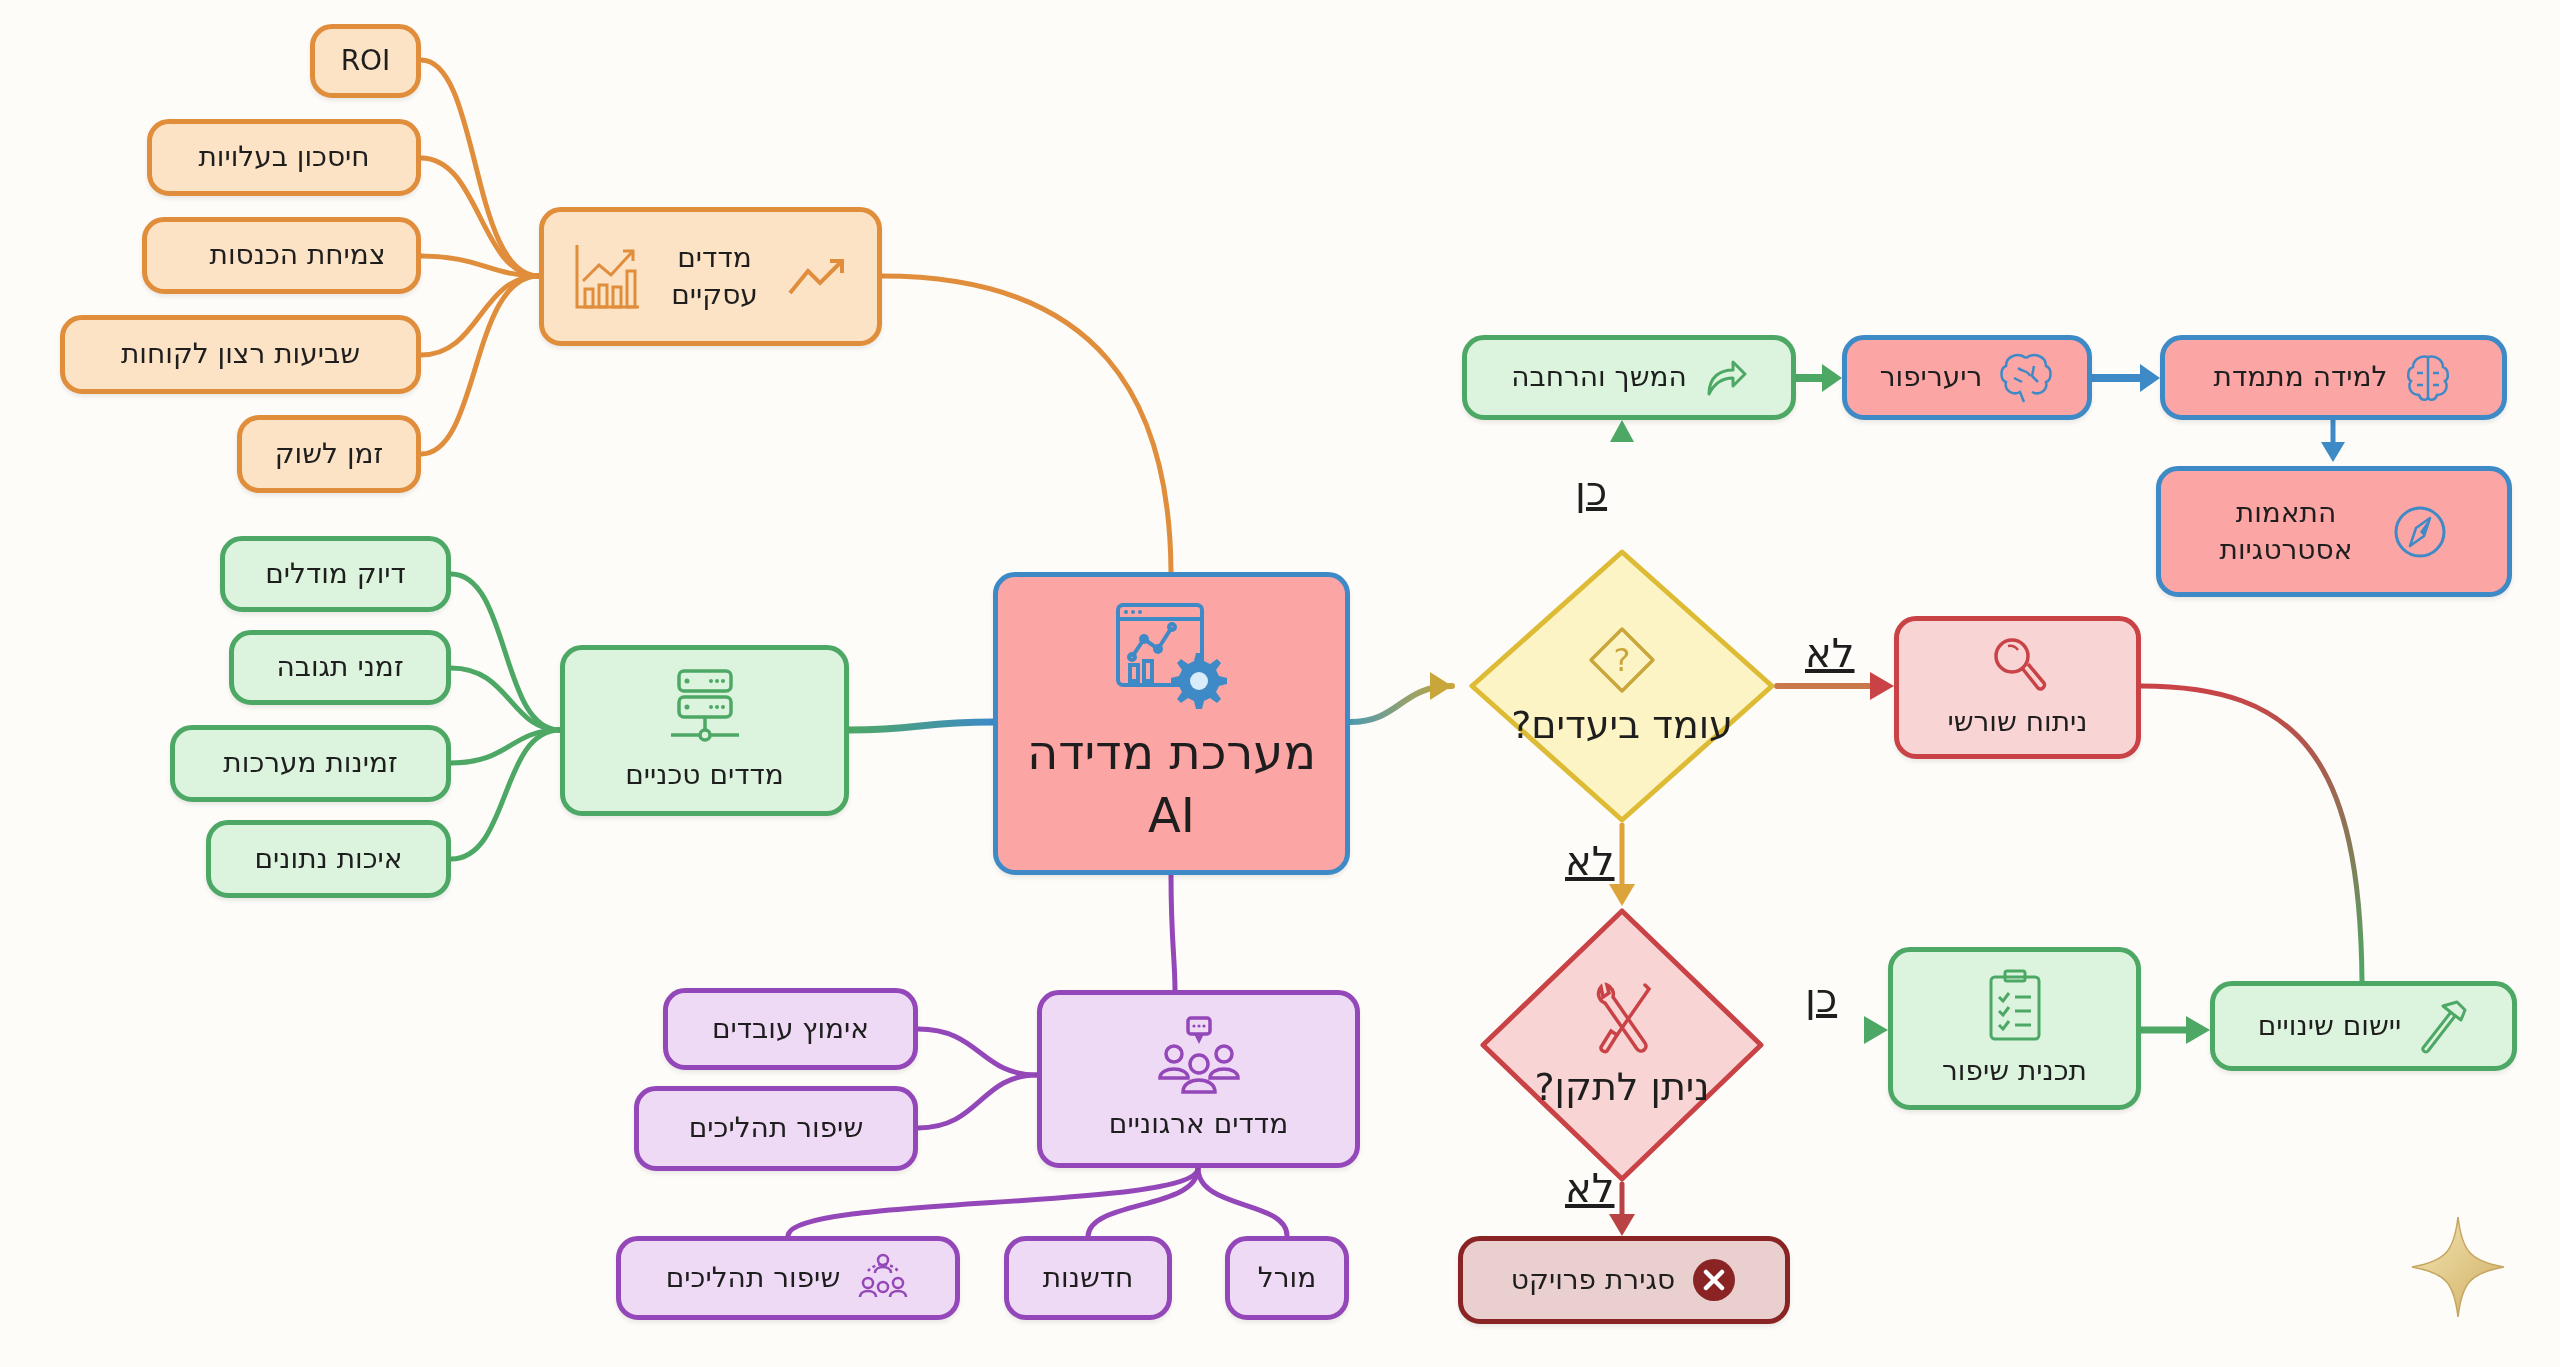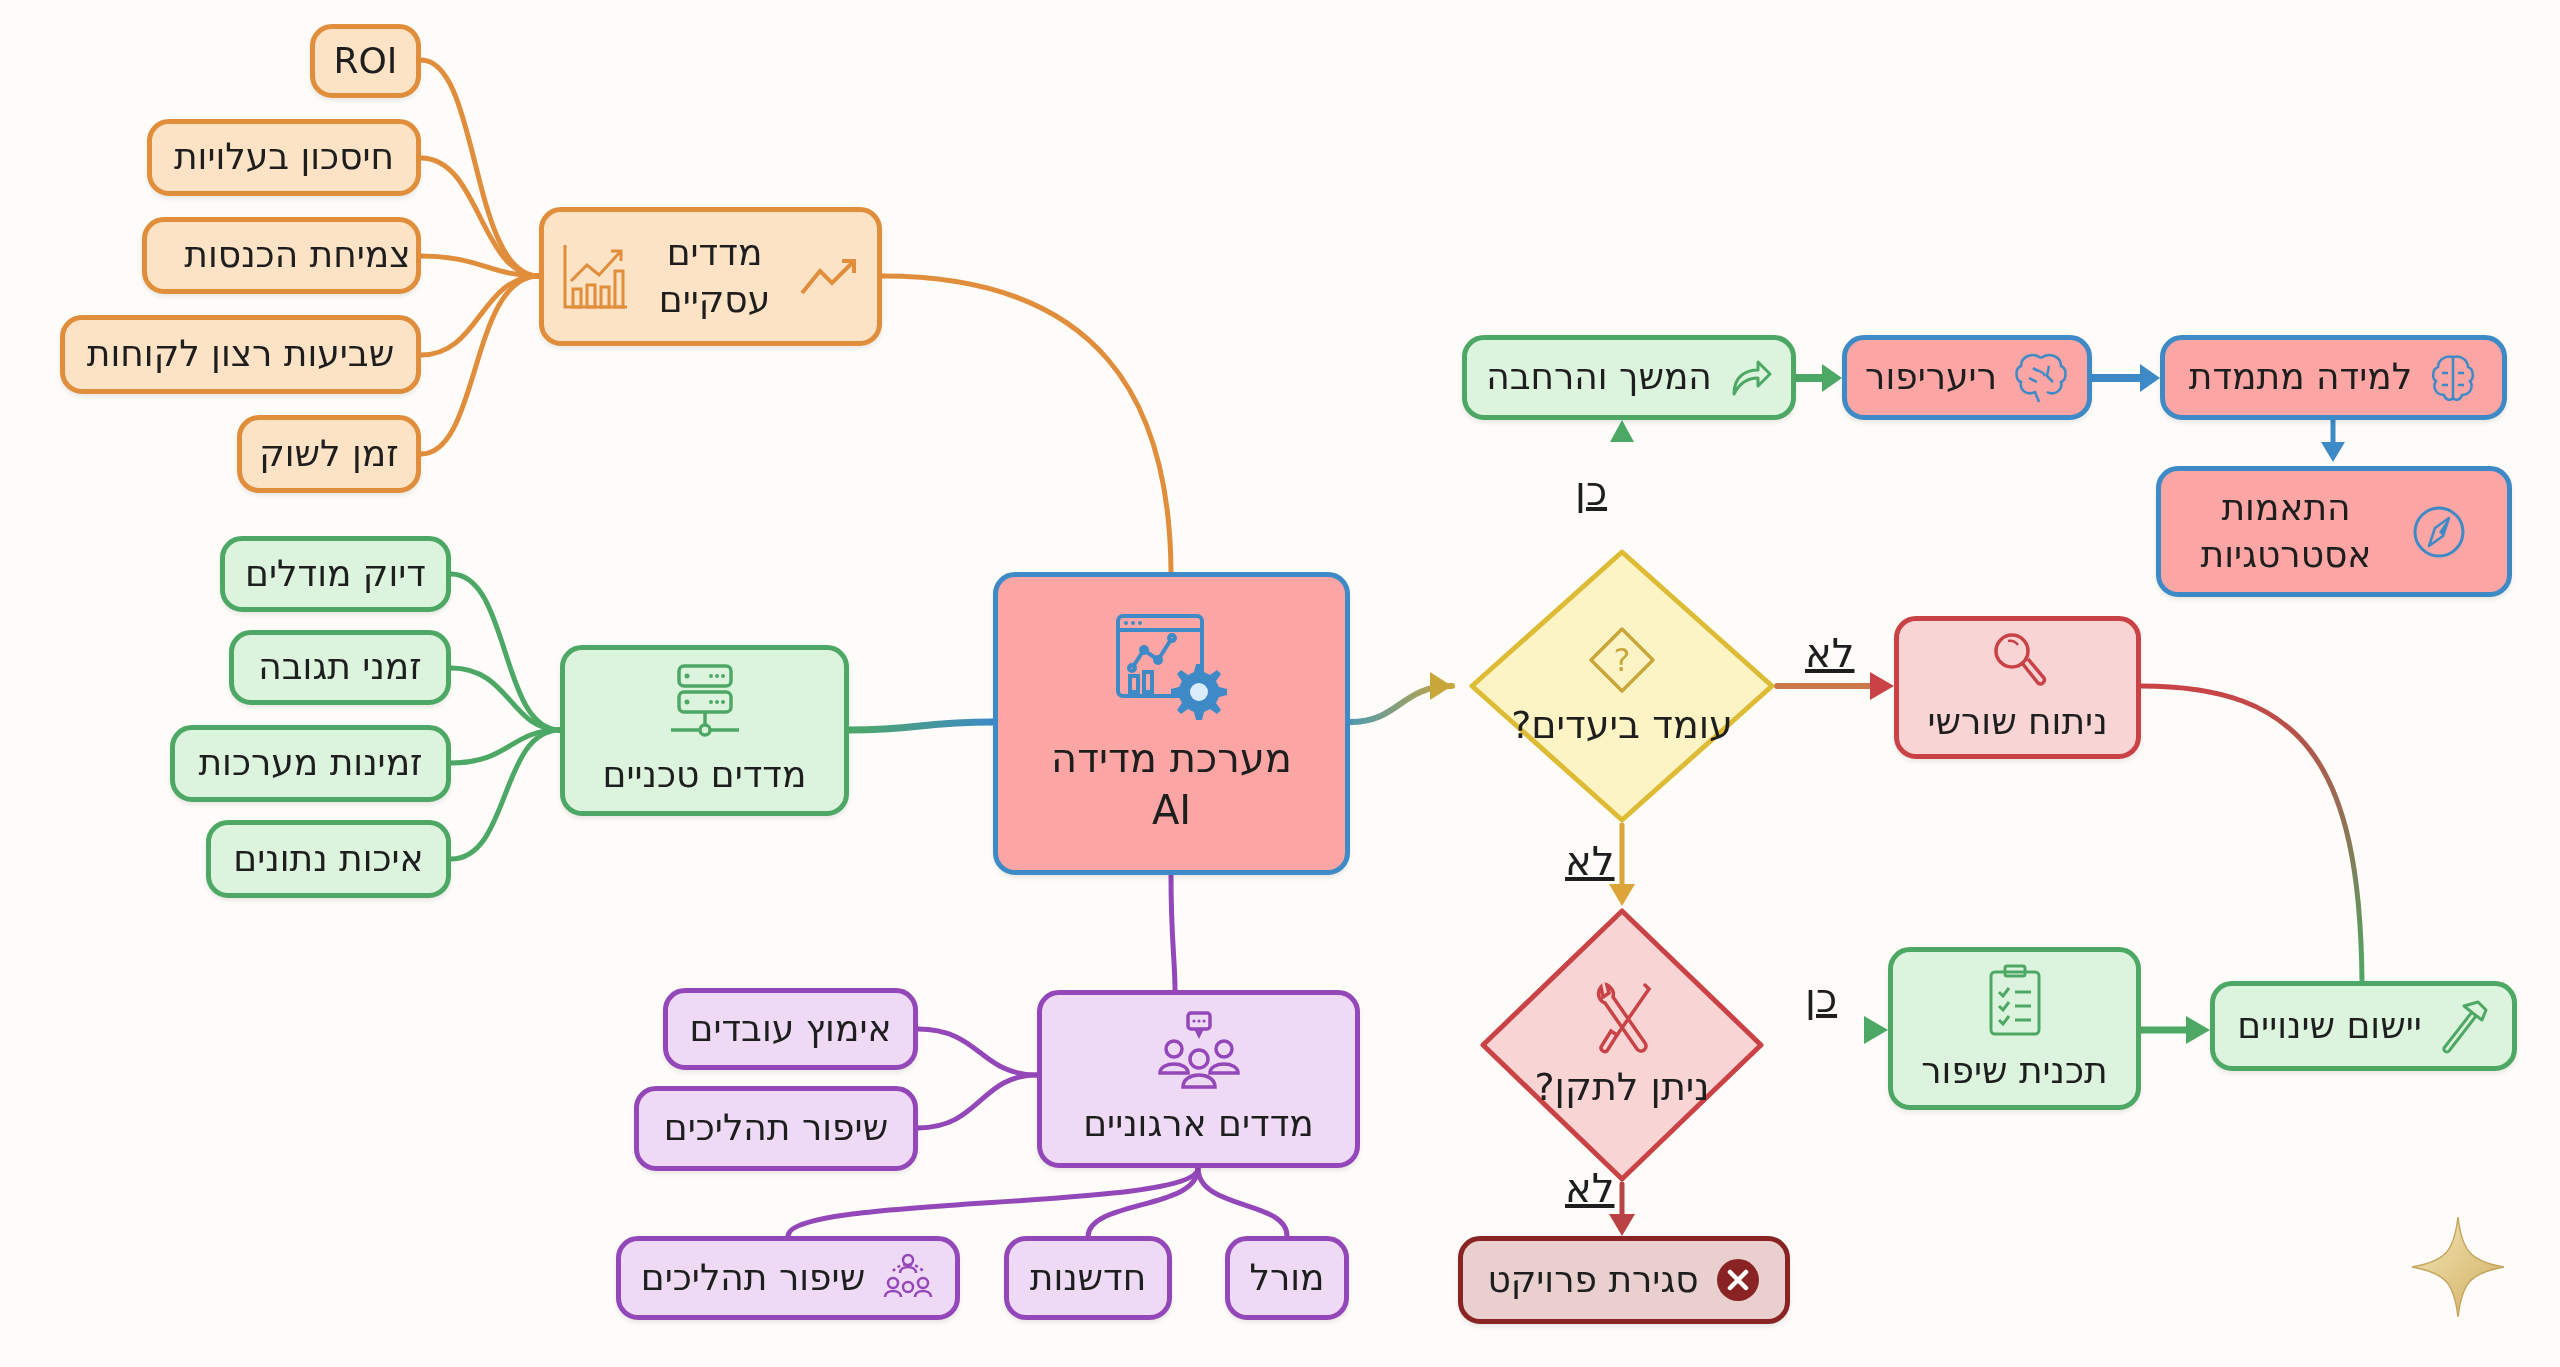--- a/index.html
+++ b/index.html
@@ -1,21 +1,21 @@
 <!DOCTYPE html>
 <html><head>
 <meta charset="utf-8">
 <style>
   html, body { margin:0; padding:0; }
   body { width:2560px; height:1367px; background:#fdfcf9; position:relative; overflow:hidden;
          font-family:"DejaVu Sans", "Liberation Sans", sans-serif; color:#1e1e1e; }
   svg.wires { position:absolute; left:0; top:0; width:2560px; height:1367px; }
   .node { position:absolute; box-sizing:border-box; border-radius:22px; border-width:5px; border-style:solid;
           display:flex; align-items:center; justify-content:center; text-align:center;
-          font-size:36px; line-height:1.3; direction:rtl; gap:16px; box-shadow:0 3px 4px rgba(0,0,0,0.08); }
+          font-size:28px; line-height:1.3; direction:rtl; gap:16px; box-shadow:0 3px 4px rgba(0,0,0,0.08); }
   .orange { background:#fde3c6; border-color:#e08d3c; }
   .green  { background:#dcf4dd; border-color:#4ea865; }
   .blue   { background:#fca5a5; border-color:#3e8ac7; }
   .purple { background:#efdaf6; border-color:#9447b8; }
   .red    { background:#f9d4d4; border-color:#c94346; }
   .dred   { background:#e9cfcd; border-color:#8a2424; }
   .ico { display:inline-flex; }
   .diamond { position:absolute; }
   .diamond .shape { position:absolute; left:0; top:0; }
   .diamond .content { position:absolute; left:0; top:0; width:100%; height:100%; display:flex; flex-direction:column;
@@ -186,21 +186,21 @@
           <circle cx="58" cy="14" r="2"></circle>
           <circle cx="46" cy="40" r="2"></circle>
           <circle cx="52" cy="40" r="2"></circle>
           <circle cx="58" cy="40" r="2"></circle>
         </g>
       </svg>
   </span>
   <span>מדדים טכניים</span>
 </div>
 
-<div class="node blue col" style="left:993px;top:572px;width:357px;height:303px;font-size:40px;">
+<div class="node blue col" style="left:993px;top:572px;width:357px;height:303px;font-size:48px;">
   <span class="ico">
     <svg width="120" height="110" viewBox="0 0 120 110">
         <g fill="none" stroke="#3e8ac7" stroke-width="4">
           <rect x="6" y="4" width="84" height="80" rx="5"></rect>
           <line x1="6" y1="18" x2="90" y2="18"></line>
           <polyline points="20,56 32,38 46,48 60,26"></polyline>
           <circle cx="20" cy="56" r="3"></circle>
           <circle cx="32" cy="38" r="3"></circle>
           <circle cx="46" cy="48" r="3"></circle>
           <circle cx="60" cy="26" r="3"></circle>

